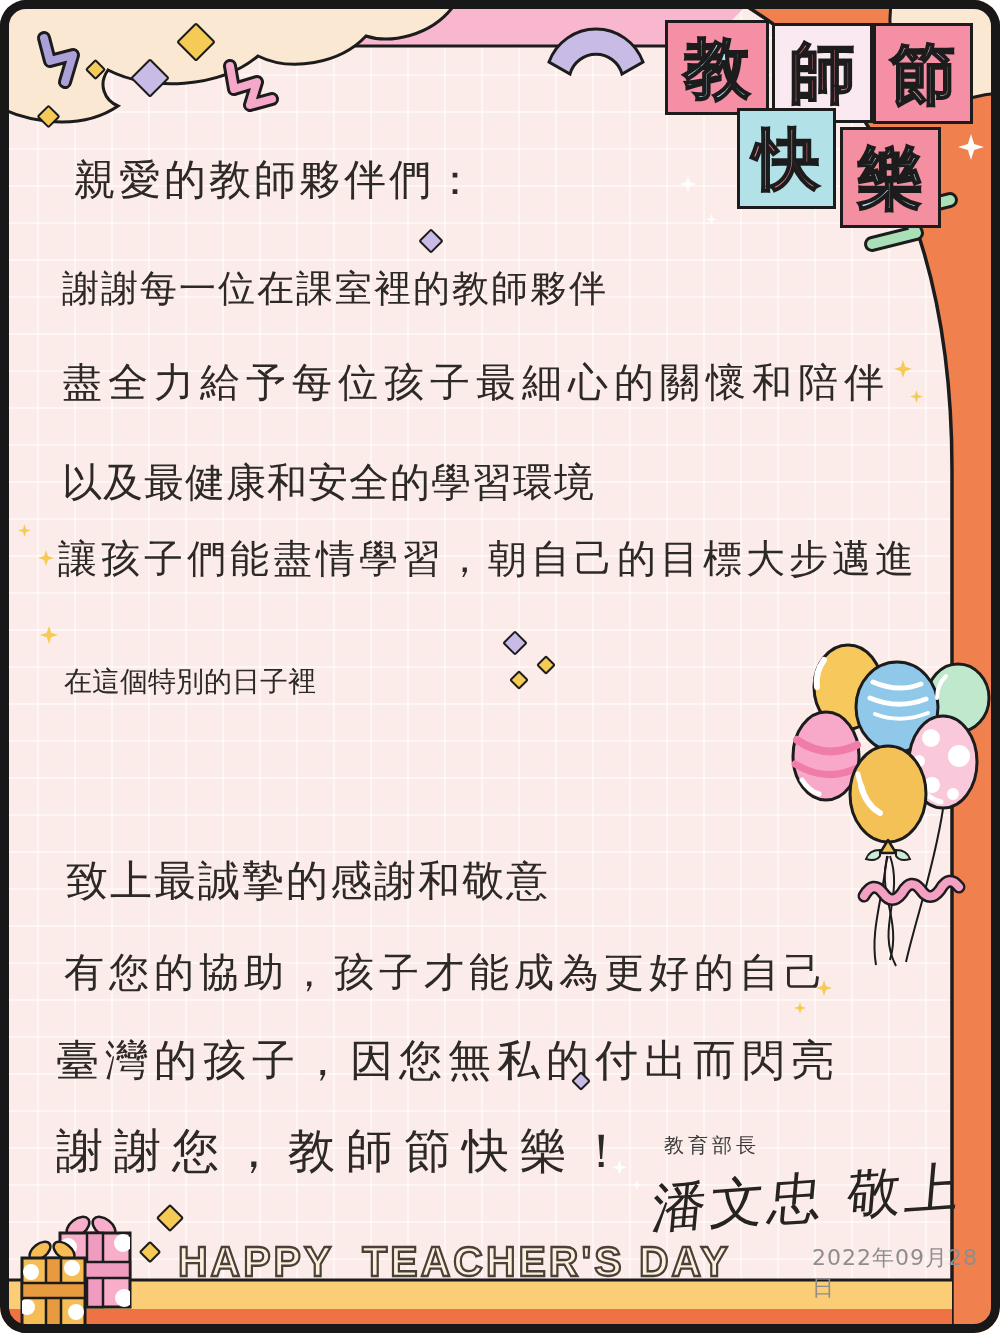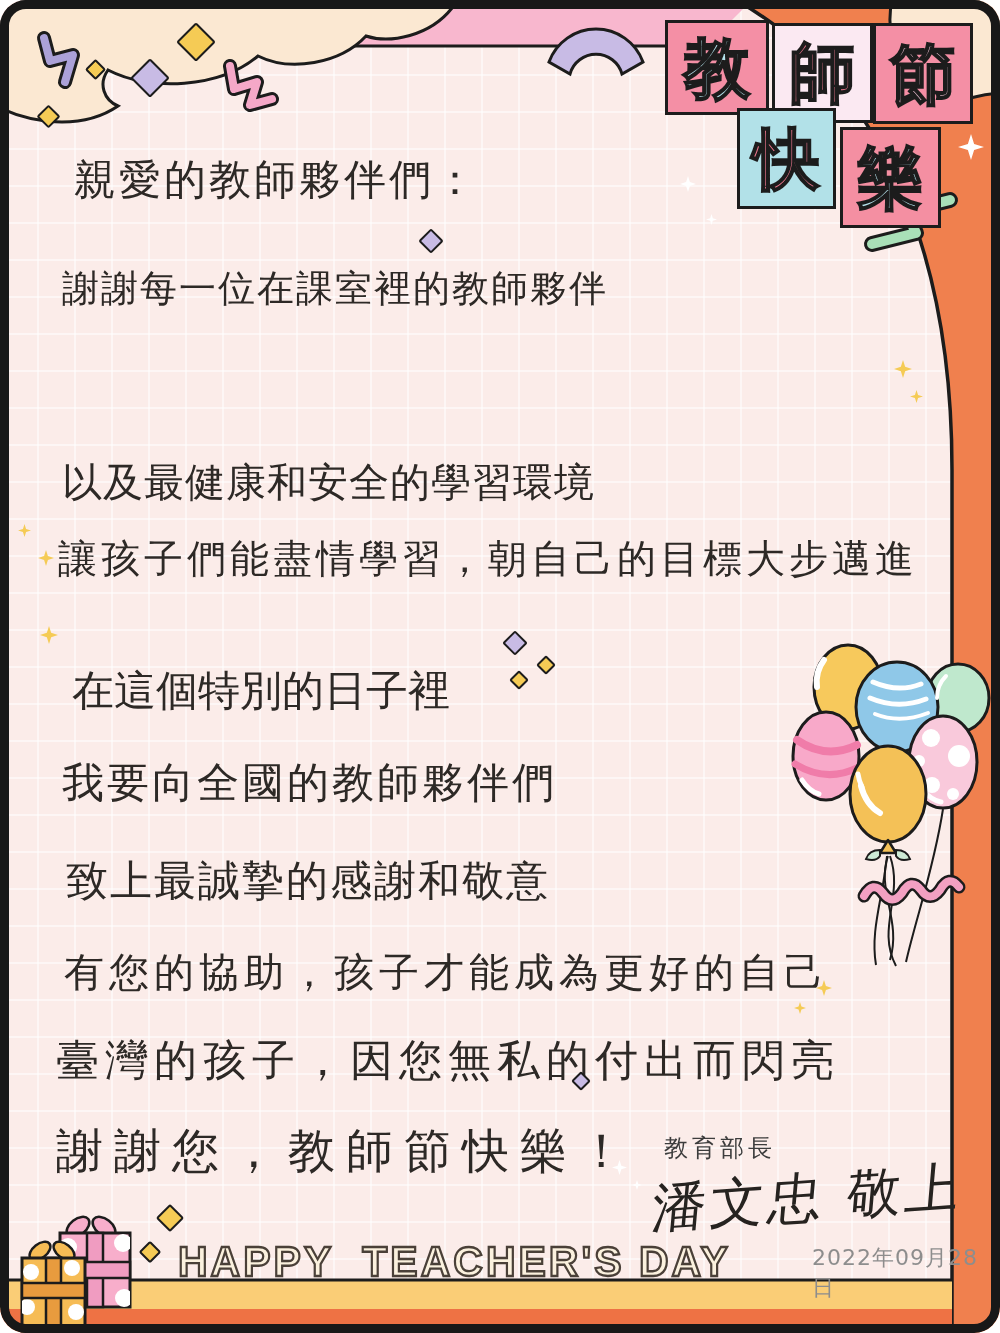--- a/index.html
+++ b/index.html
@@ -27,28 +27,28 @@
 
   .hline{
     position:absolute;z-index:3;color:#2D2926;white-space:nowrap;
     font-family:"DejaVu Sans", sans-serif;
   }
   .l0{left:74px;top:152px;font-size:42px;letter-spacing:3px;}
   .l1{left:62px;top:264px;font-size:37px;letter-spacing:2px;}
   .l2{left:62px;top:355px;font-size:40px;letter-spacing:6px;}
   .l3{left:62px;top:455px;font-size:40px;letter-spacing:1px;}
   .l4{left:58px;top:532px;font-size:39px;letter-spacing:4px;}
-  .l5{left:72px;top:663px;font-size:42px;letter-spacing:0px;}
+  .l5{left:64px;top:663px;font-size:28px;letter-spacing:0px;}
   .l6{left:62px;top:755px;font-size:42px;letter-spacing:3px;}
   .l7{left:66px;top:853px;font-size:42px;letter-spacing:2px;}
   .l8{left:64px;top:945px;font-size:40px;letter-spacing:5px;}
   .l9{left:56px;top:1032px;font-size:43px;letter-spacing:6px;}
   .l10{left:56px;top:1120px;font-size:47px;letter-spacing:11px;}
 
-  .minister-title{position:absolute;left:664px;top:1132px;z-index:6;font-size:24px;letter-spacing:4px;color:#3C3C3C;}
+  .minister-title{position:absolute;left:664px;top:1132px;z-index:6;font-size:20px;letter-spacing:4px;color:#3C3C3C;}
   .sig-name{position:absolute;left:652px;top:1162px;z-index:6;font-size:54px;letter-spacing:4px;color:#262320;
     transform:rotate(-4deg) skewX(-9deg);white-space:nowrap;}
   .sig-date{position:absolute;left:812px;top:1243px;z-index:6;font-size:22px;color:#8D8D8D;letter-spacing:1px;}
 
   .footer-banner{
     position:absolute;left:178px;top:1238px;z-index:6;
     font-family:"Liberation Sans", sans-serif;font-weight:800;font-size:41px;letter-spacing:3px;
     color:#FBF1DE;-webkit-text-stroke:2.2px #4A4038;white-space:pre;transform:scaleY(1.05);
   }
 
@@ -109,24 +109,24 @@
     </div>
   <div class="tblock" style="left:737px;top:108px;width:93px;height:95px;background:#B2E1E8;color:#F27990;font-size:66px;">
     <span>快</span>
     </div>
   <div class="tblock" style="left:840px;top:127px;width:95px;height:95px;background:#F48FA2;color:#B5E2EC;font-size:66px;">
     <span>樂</span>
     </div>
 
   <div class="hline l1">謝謝每一位在課室裡的教師夥伴</div>
   <div class="hline l0">親愛的教師夥伴們：</div>
+  <div class="hline l2">盡全力給予每位孩子最細心的關懷和陪伴</div>
   <div class="hline l3">以及最健康和安全的學習環境</div>
   <div class="hline l4">讓孩子們能盡情學習，朝自己的目標大步邁進</div>
   <div class="hline l5">在這個特別的日子裡</div>
-  <div class="hline l6">我要向全國的教師夥伴們</div>
   <div class="hline l7">致上最誠摯的感謝和敬意</div>
   <div class="hline l9">臺灣的孩子，因您無私的付出而閃亮</div>
   <div class="hline l8">有您的協助，孩子才能成為更好的自己</div>
   <div class="hline l10">謝謝您，教師節快樂！</div>
 
   <div class="rhombus" style="left:182px;top:28px;width:24px;height:24px;background:#F5CB55;"></div>
   <div class="rhombus" style="left:88px;top:62px;width:11px;height:11px;background:#F5CB55;"></div>
   <div class="rhombus" style="left:136px;top:64px;width:24px;height:24px;background:#C8BBE5;"></div>
   <div class="rhombus" style="left:40px;top:108px;width:13px;height:13px;background:#F5CB55;"></div>
   <div class="rhombus" style="left:422px;top:232px;width:14px;height:14px;background:#C8BBE5;"></div>

